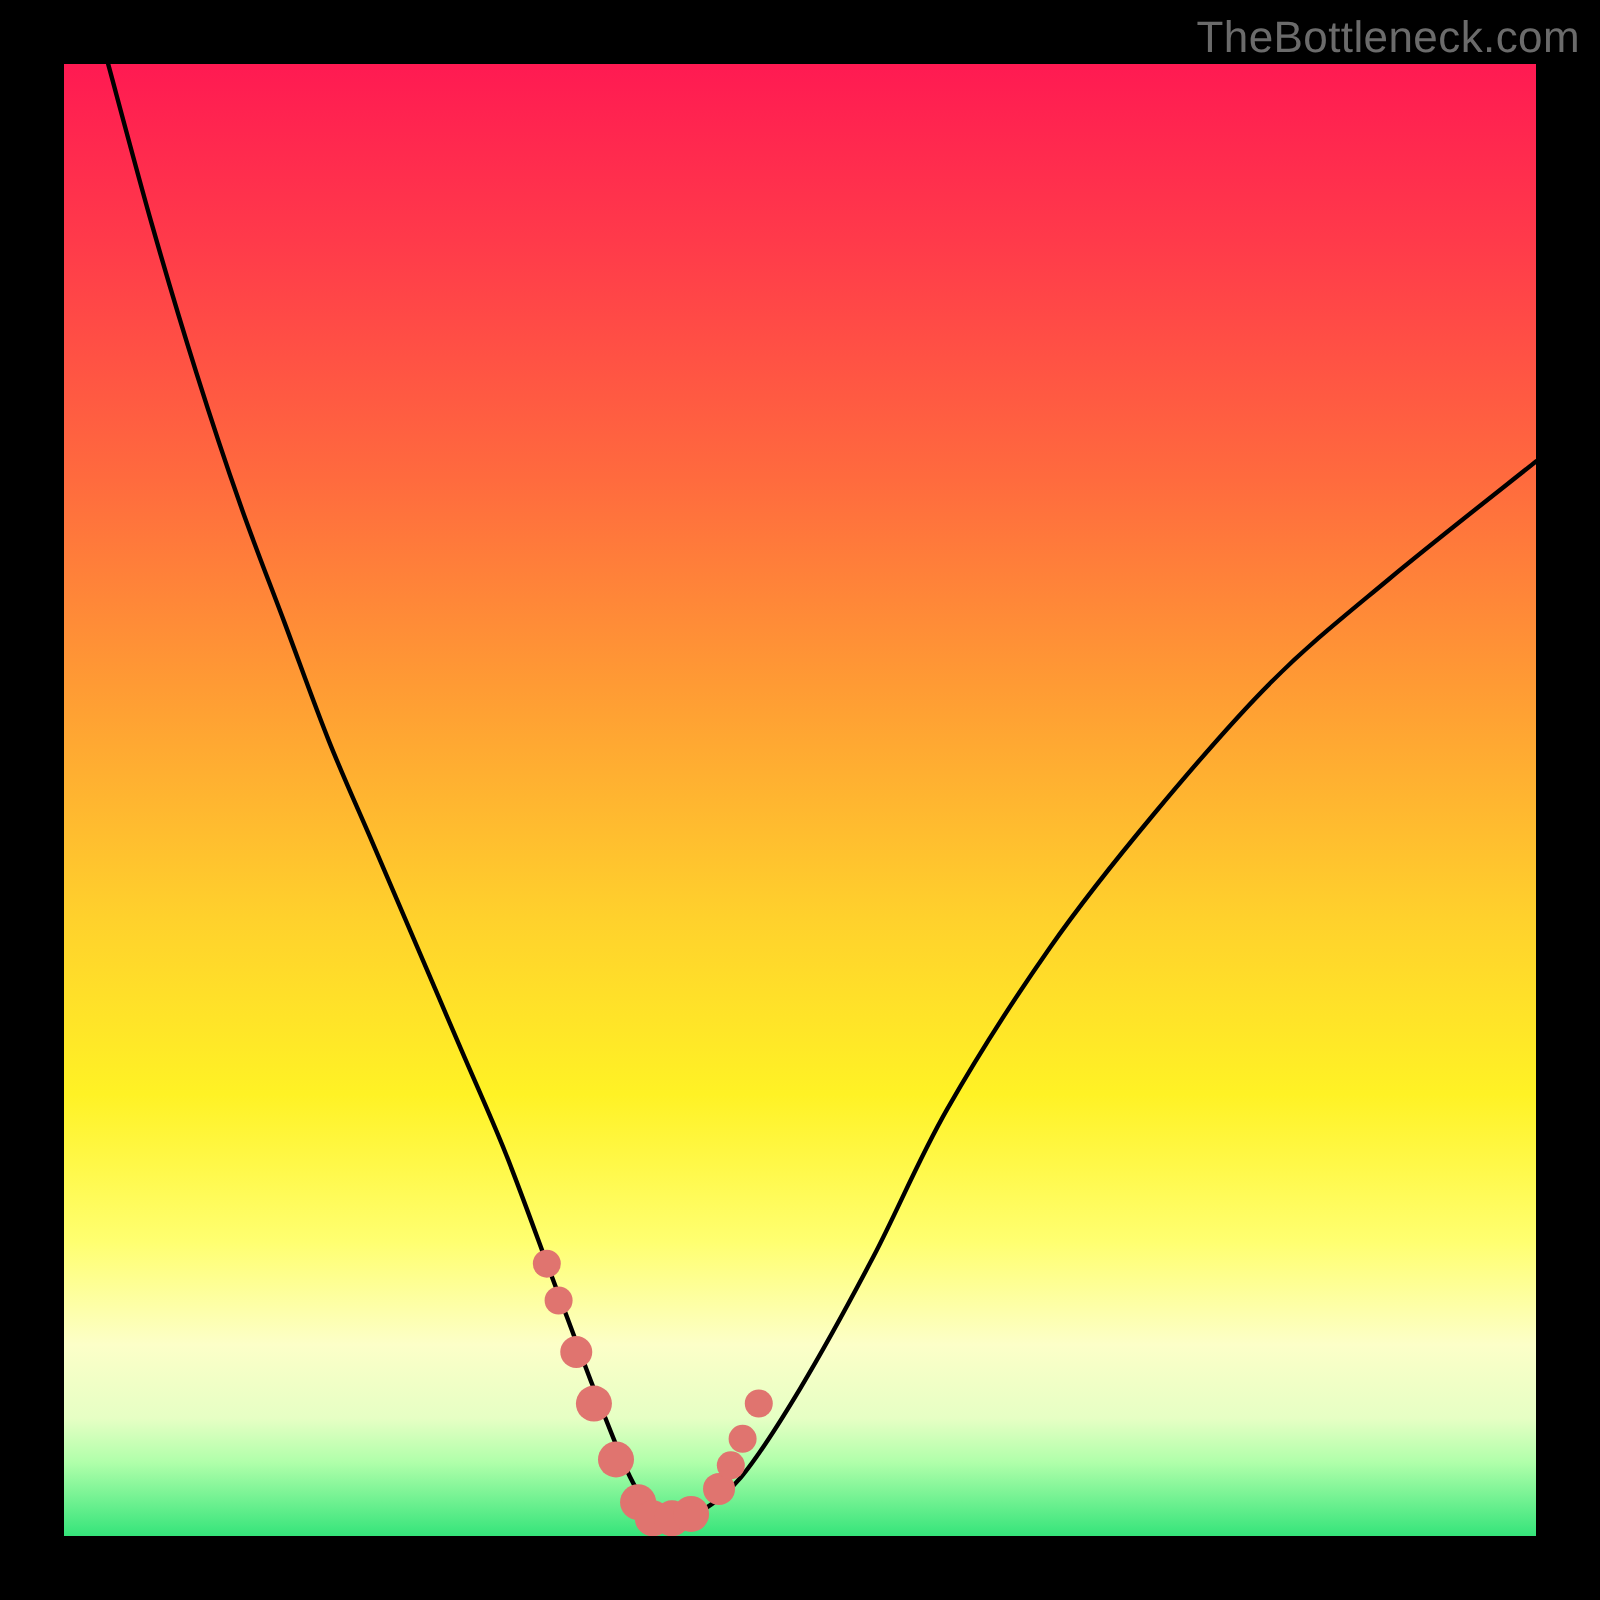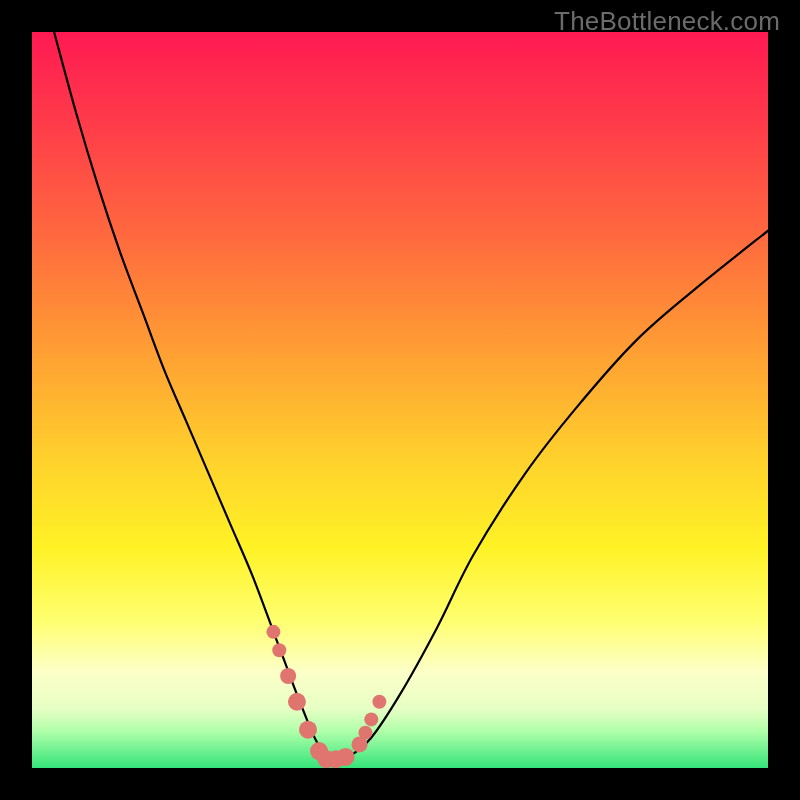--- a/index.html
+++ b/index.html
@@ -44,23 +44,23 @@
     position: absolute;
     left: 0;
     top: 0;
     width: 736px;
     height: 736px;
     pointer-events: none;
   }
   .watermark {
     position: absolute;
     top: 6px;
-    right: 20px;
+    right: 10px;
     color: #6b6b6b;
-    font-size: 26px;
+    font-size: 22px;
     letter-spacing: 0.2px;
     user-select: none;
   }
 </style>
 </head>
 <body>
 
 <div class="frame">
   <div class="plot">
     <svg class="curve-layer" viewBox="0 0 736 736" preserveAspectRatio="none">

